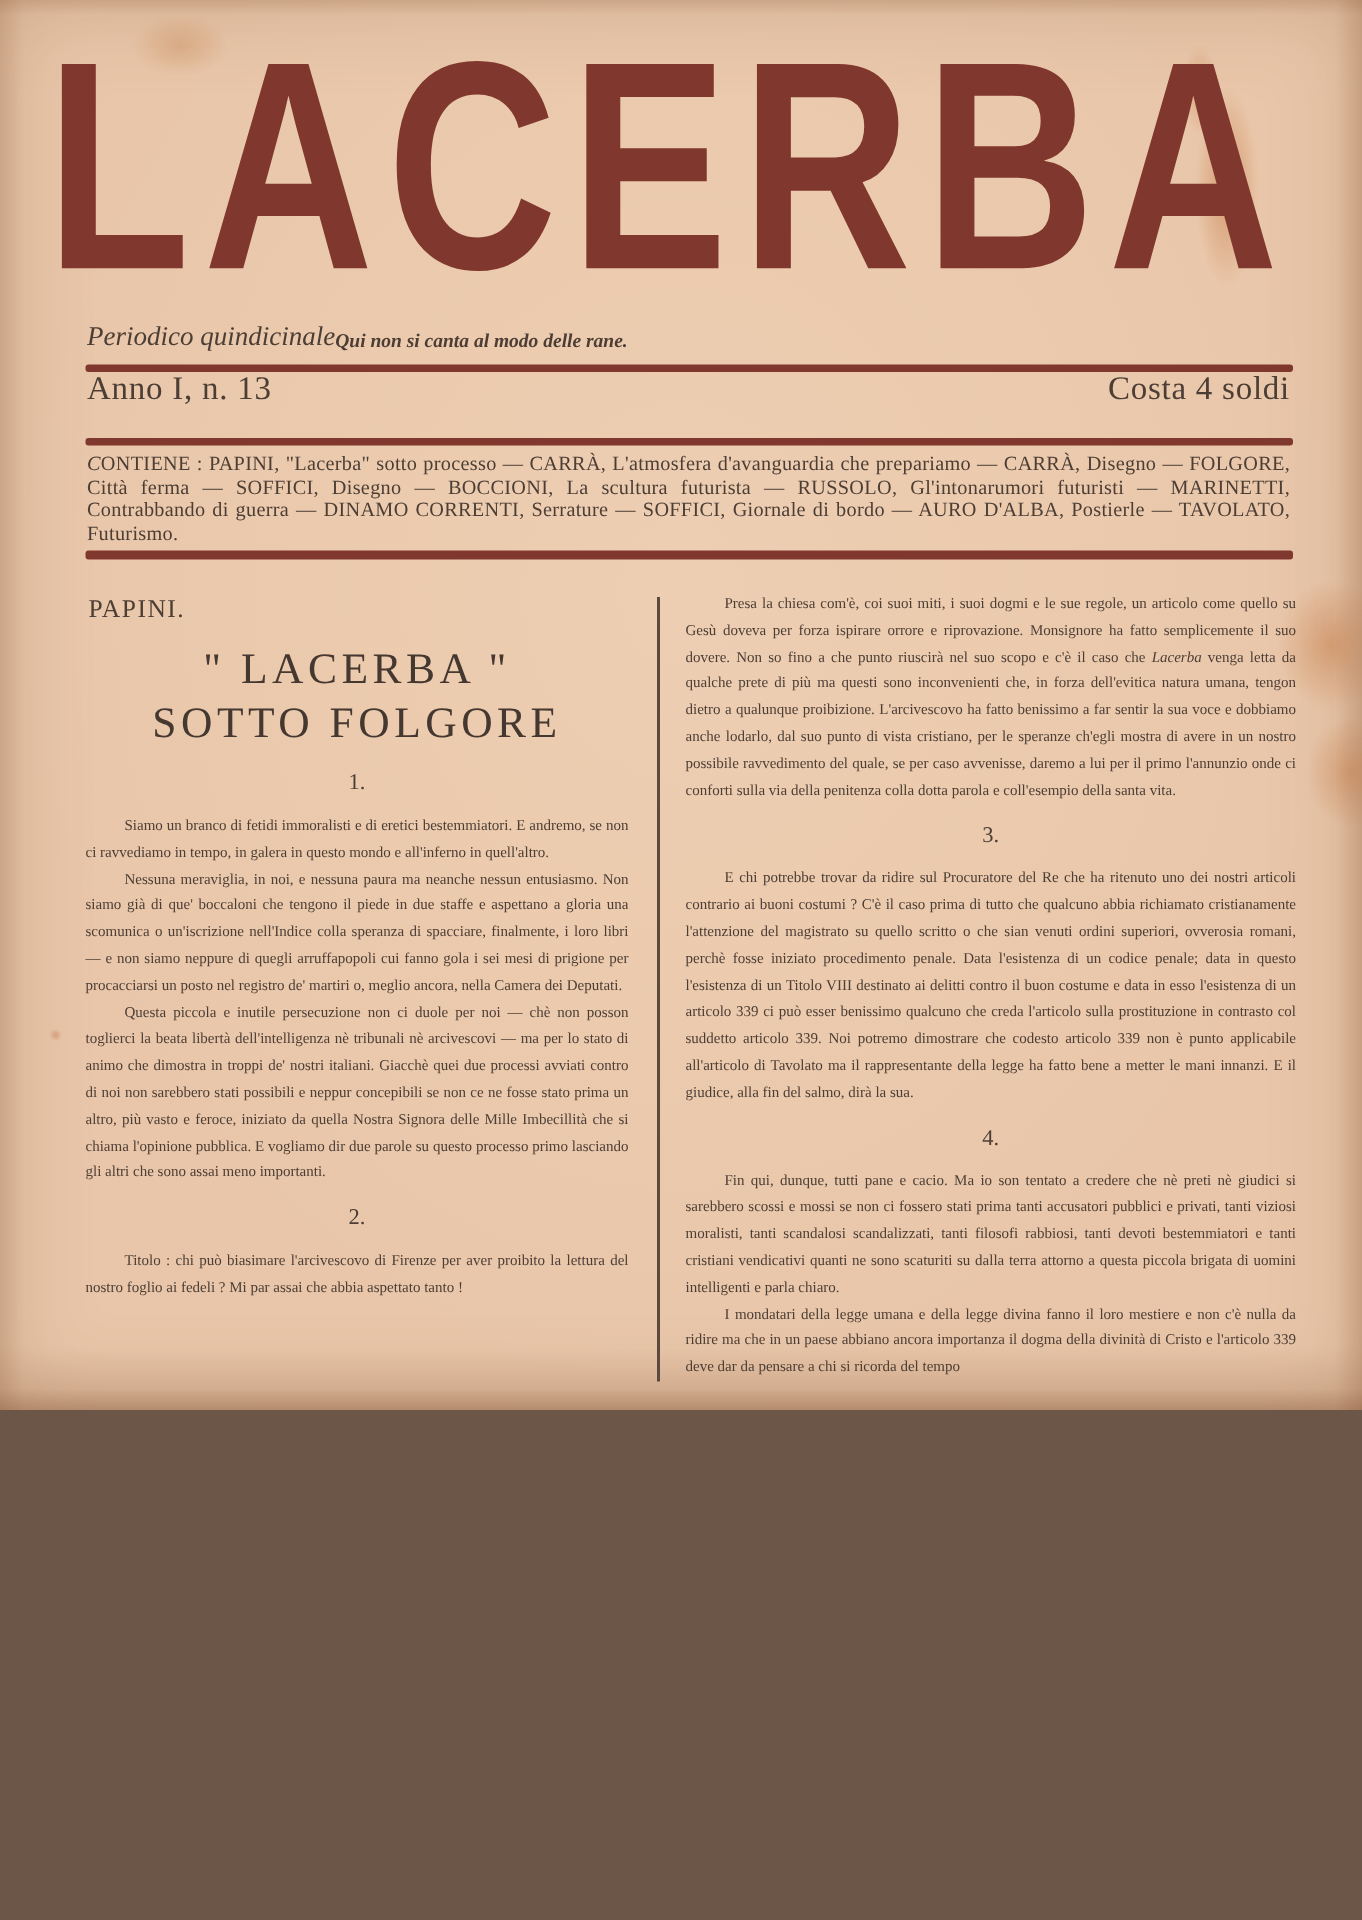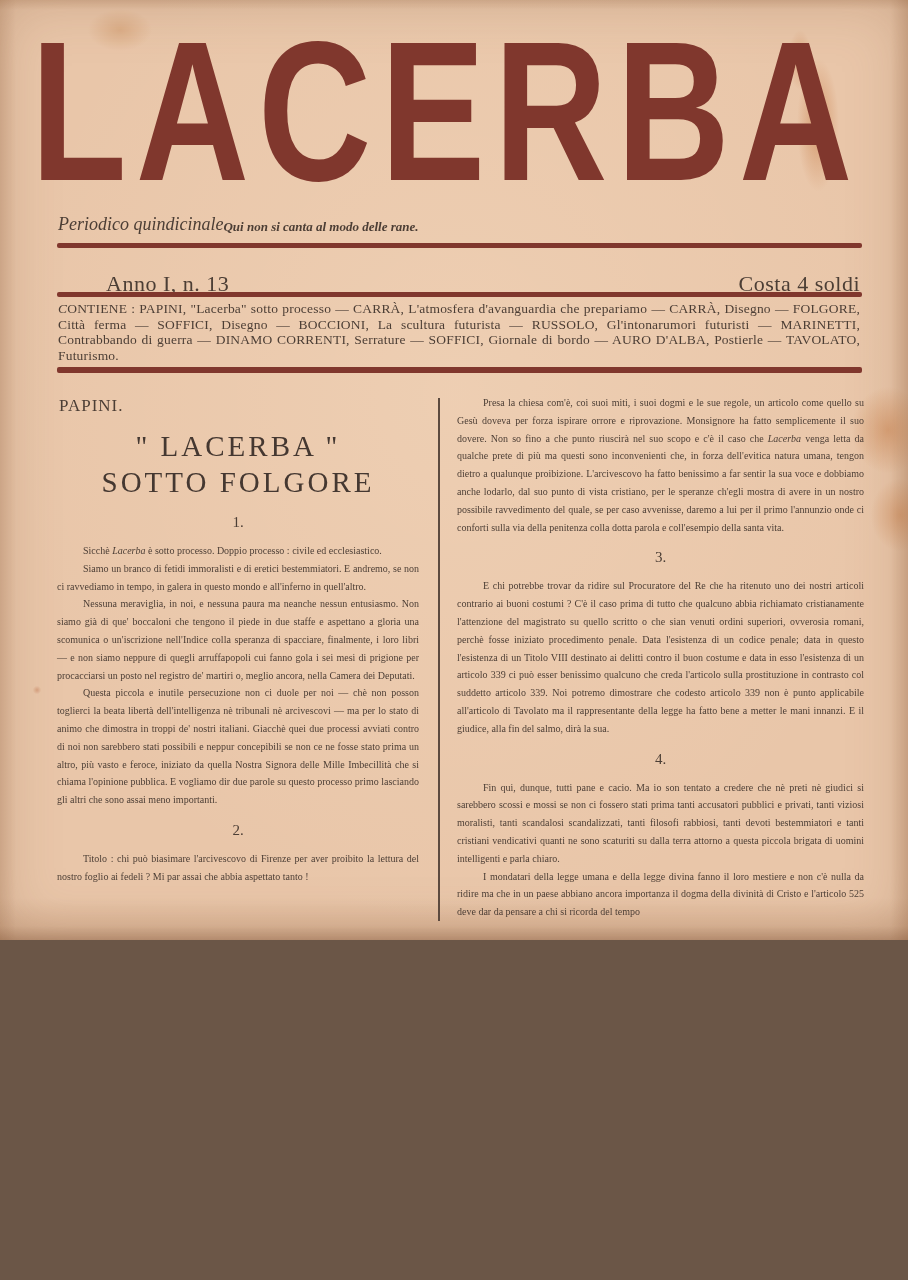--- a/index.html
+++ b/index.html
@@ -48,22 +48,22 @@
     position:absolute;top:214px;left:58px;right:48px;
     display:flex;justify-content:flex-start;align-items:flex-end;
   }
   .tagline-left{font-style:italic;font-size:18px;color:#4c3e35;}
   .tagline-right{font-style:italic;font-weight:bold;font-size:13px;color:#4c3e35;}
   .rule{position:absolute;left:57px;right:46px;background:#80372d;border-radius:2px;}
   .rule-1{top:243px;height:5px;}
   .rule-2{top:292px;height:5px;}
   .rule-3{top:367px;height:6px;}
   .issue-row{
-    position:absolute;top:271px;left:58px;right:48px;
-    display:flex;justify-content:space-between;align-items:flex-end;margin-left:48px;
+    position:absolute;top:246px;left:58px;right:48px;
+    display:flex;justify-content:space-between;align-items:flex-end;
   }
   .issue-left,.issue-right{font-size:22px;letter-spacing:0.5px;}
   .issue-center{font-size:23px;font-style:italic;font-weight:bold;letter-spacing:1px;}
   .contents{
     position:absolute;top:301px;left:58px;right:48px;margin:0;
     font-size:13.5px;line-height:15.5px;text-align:justify;
     letter-spacing:0.2px;
   }
   .contents::first-letter{font-style:italic;}
   .columns{
@@ -125,39 +125,38 @@
 
   <div class="columns">
     <div class="col col-left">
       <div class="kicker">PAPINI.</div>
       <h2 class="headline">
         <span>" LACERBA "</span>
         <span>SOTTO FOLGORE</span>
       </h2>
       <div class="blocks">
           <div class="section-num">1.</div>
-          <p class="para">Sicchè <i>Lacerba</i> è sotto processo. Doppio processo : civile ed ecclesiastico.</p>
           <p class="para">Siamo un branco di fetidi immoralisti e di eretici bestemmiatori. E andremo, se non ci ravvediamo in tempo, in galera in questo mondo e all'inferno in quell'altro.</p>
           <p class="para">Nessuna meraviglia, in noi, e nessuna paura ma neanche nessun entusiasmo. Non siamo già di que' boccaloni che tengono il piede in due staffe e aspettano a gloria una scomunica o un'iscrizione nell'Indice colla speranza di spacciare, finalmente, i loro libri — e non siamo neppure di quegli arruffapopoli cui fanno gola i sei mesi di prigione per procacciarsi un posto nel registro de' martiri o, meglio ancora, nella Camera dei Deputati.</p>
           <p class="para">Questa piccola e inutile persecuzione non ci duole per noi — chè non posson toglierci la beata libertà dell'intelligenza nè tribunali nè arcivescovi — ma per lo stato di animo che dimostra in troppi de' nostri italiani. Giacchè quei due processi avviati contro di noi non sarebbero stati possibili e neppur concepibili se non ce ne fosse stato prima un altro, più vasto e feroce, iniziato da quella Nostra Signora delle Mille Imbecillità che si chiama l'opinione pubblica. E vogliamo dir due parole su questo processo primo lasciando gli altri che sono assai meno importanti.</p>
           <div class="section-num">2.</div>
           <p class="para">Titolo : chi può biasimare l'arcivescovo di Firenze per aver proibito la lettura del nostro foglio ai fedeli ? Mi par assai che abbia aspettato tanto !</p>
         </div>
     </div>
 
     <div class="divider"></div>
 
     <div class="col col-right">
       <div class="blocks">
           <p class="para">Presa la chiesa com'è, coi suoi miti, i suoi dogmi e le sue regole, un articolo come quello su Gesù doveva per forza ispirare orrore e riprovazione. Monsignore ha fatto semplicemente il suo dovere. Non so fino a che punto riuscirà nel suo scopo e c'è il caso che <i>Lacerba</i> venga letta da qualche prete di più ma questi sono inconvenienti che, in forza dell'evitica natura umana, tengon dietro a qualunque proibizione. L'arcivescovo ha fatto benissimo a far sentir la sua voce e dobbiamo anche lodarlo, dal suo punto di vista cristiano, per le speranze ch'egli mostra di avere in un nostro possibile ravvedimento del quale, se per caso avvenisse, daremo a lui per il primo l'annunzio onde ci conforti sulla via della penitenza colla dotta parola e coll'esempio della santa vita.</p>
           <div class="section-num">3.</div>
           <p class="para">E chi potrebbe trovar da ridire sul Procuratore del Re che ha ritenuto uno dei nostri articoli contrario ai buoni costumi ? C'è il caso prima di tutto che qualcuno abbia richiamato cristianamente l'attenzione del magistrato su quello scritto o che sian venuti ordini superiori, ovverosia romani, perchè fosse iniziato procedimento penale. Data l'esistenza di un codice penale; data in questo l'esistenza di un Titolo VIII destinato ai delitti contro il buon costume e data in esso l'esistenza di un articolo 339 ci può esser benissimo qualcuno che creda l'articolo sulla prostituzione in contrasto col suddetto articolo 339. Noi potremo dimostrare che codesto articolo 339 non è punto applicabile all'articolo di Tavolato ma il rappresentante della legge ha fatto bene a metter le mani innanzi. E il giudice, alla fin del salmo, dirà la sua.</p>
           <div class="section-num">4.</div>
           <p class="para">Fin qui, dunque, tutti pane e cacio. Ma io son tentato a credere che nè preti nè giudici si sarebbero scossi e mossi se non ci fossero stati prima tanti accusatori pubblici e privati, tanti viziosi moralisti, tanti scandalosi scandalizzati, tanti filosofi rabbiosi, tanti devoti bestemmiatori e tanti cristiani vendicativi quanti ne sono scaturiti su dalla terra attorno a questa piccola brigata di uomini intelligenti e parla chiaro.</p>
-          <p class="para">I mondatari della legge umana e della legge divina fanno il loro mestiere e non c'è nulla da ridire ma che in un paese abbiano ancora importanza il dogma della divinità di Cristo e l'articolo 525 deve dar da pensare a chi si ricorda del tempo</p>
+          <p class="para">I mondatari della legge umana e della legge divina fanno il loro mestiere e non c'è nulla da ridire ma che in un paese abbiano ancora importanza il dogma della divinità di Cristo e l'articolo 339 deve dar da pensare a chi si ricorda del tempo</p>
         </div>
     </div>
   </div>
 
   <div class="watermark">
     <svg class="wm-logo" width="112" height="104" viewBox="0 0 120 112" fill="none" xmlns="http://www.w3.org/2000/svg">
       <g stroke="rgba(148,142,134,0.75)" stroke-linecap="round" fill="none">
         <path d="M56 60 C44 50 36 34 44 14" stroke-width="6"></path>
         <path d="M56 60 C52 42 58 26 74 16" stroke-width="5"></path>
         <path d="M56 60 C66 50 84 44 100 50" stroke-width="4"></path>

